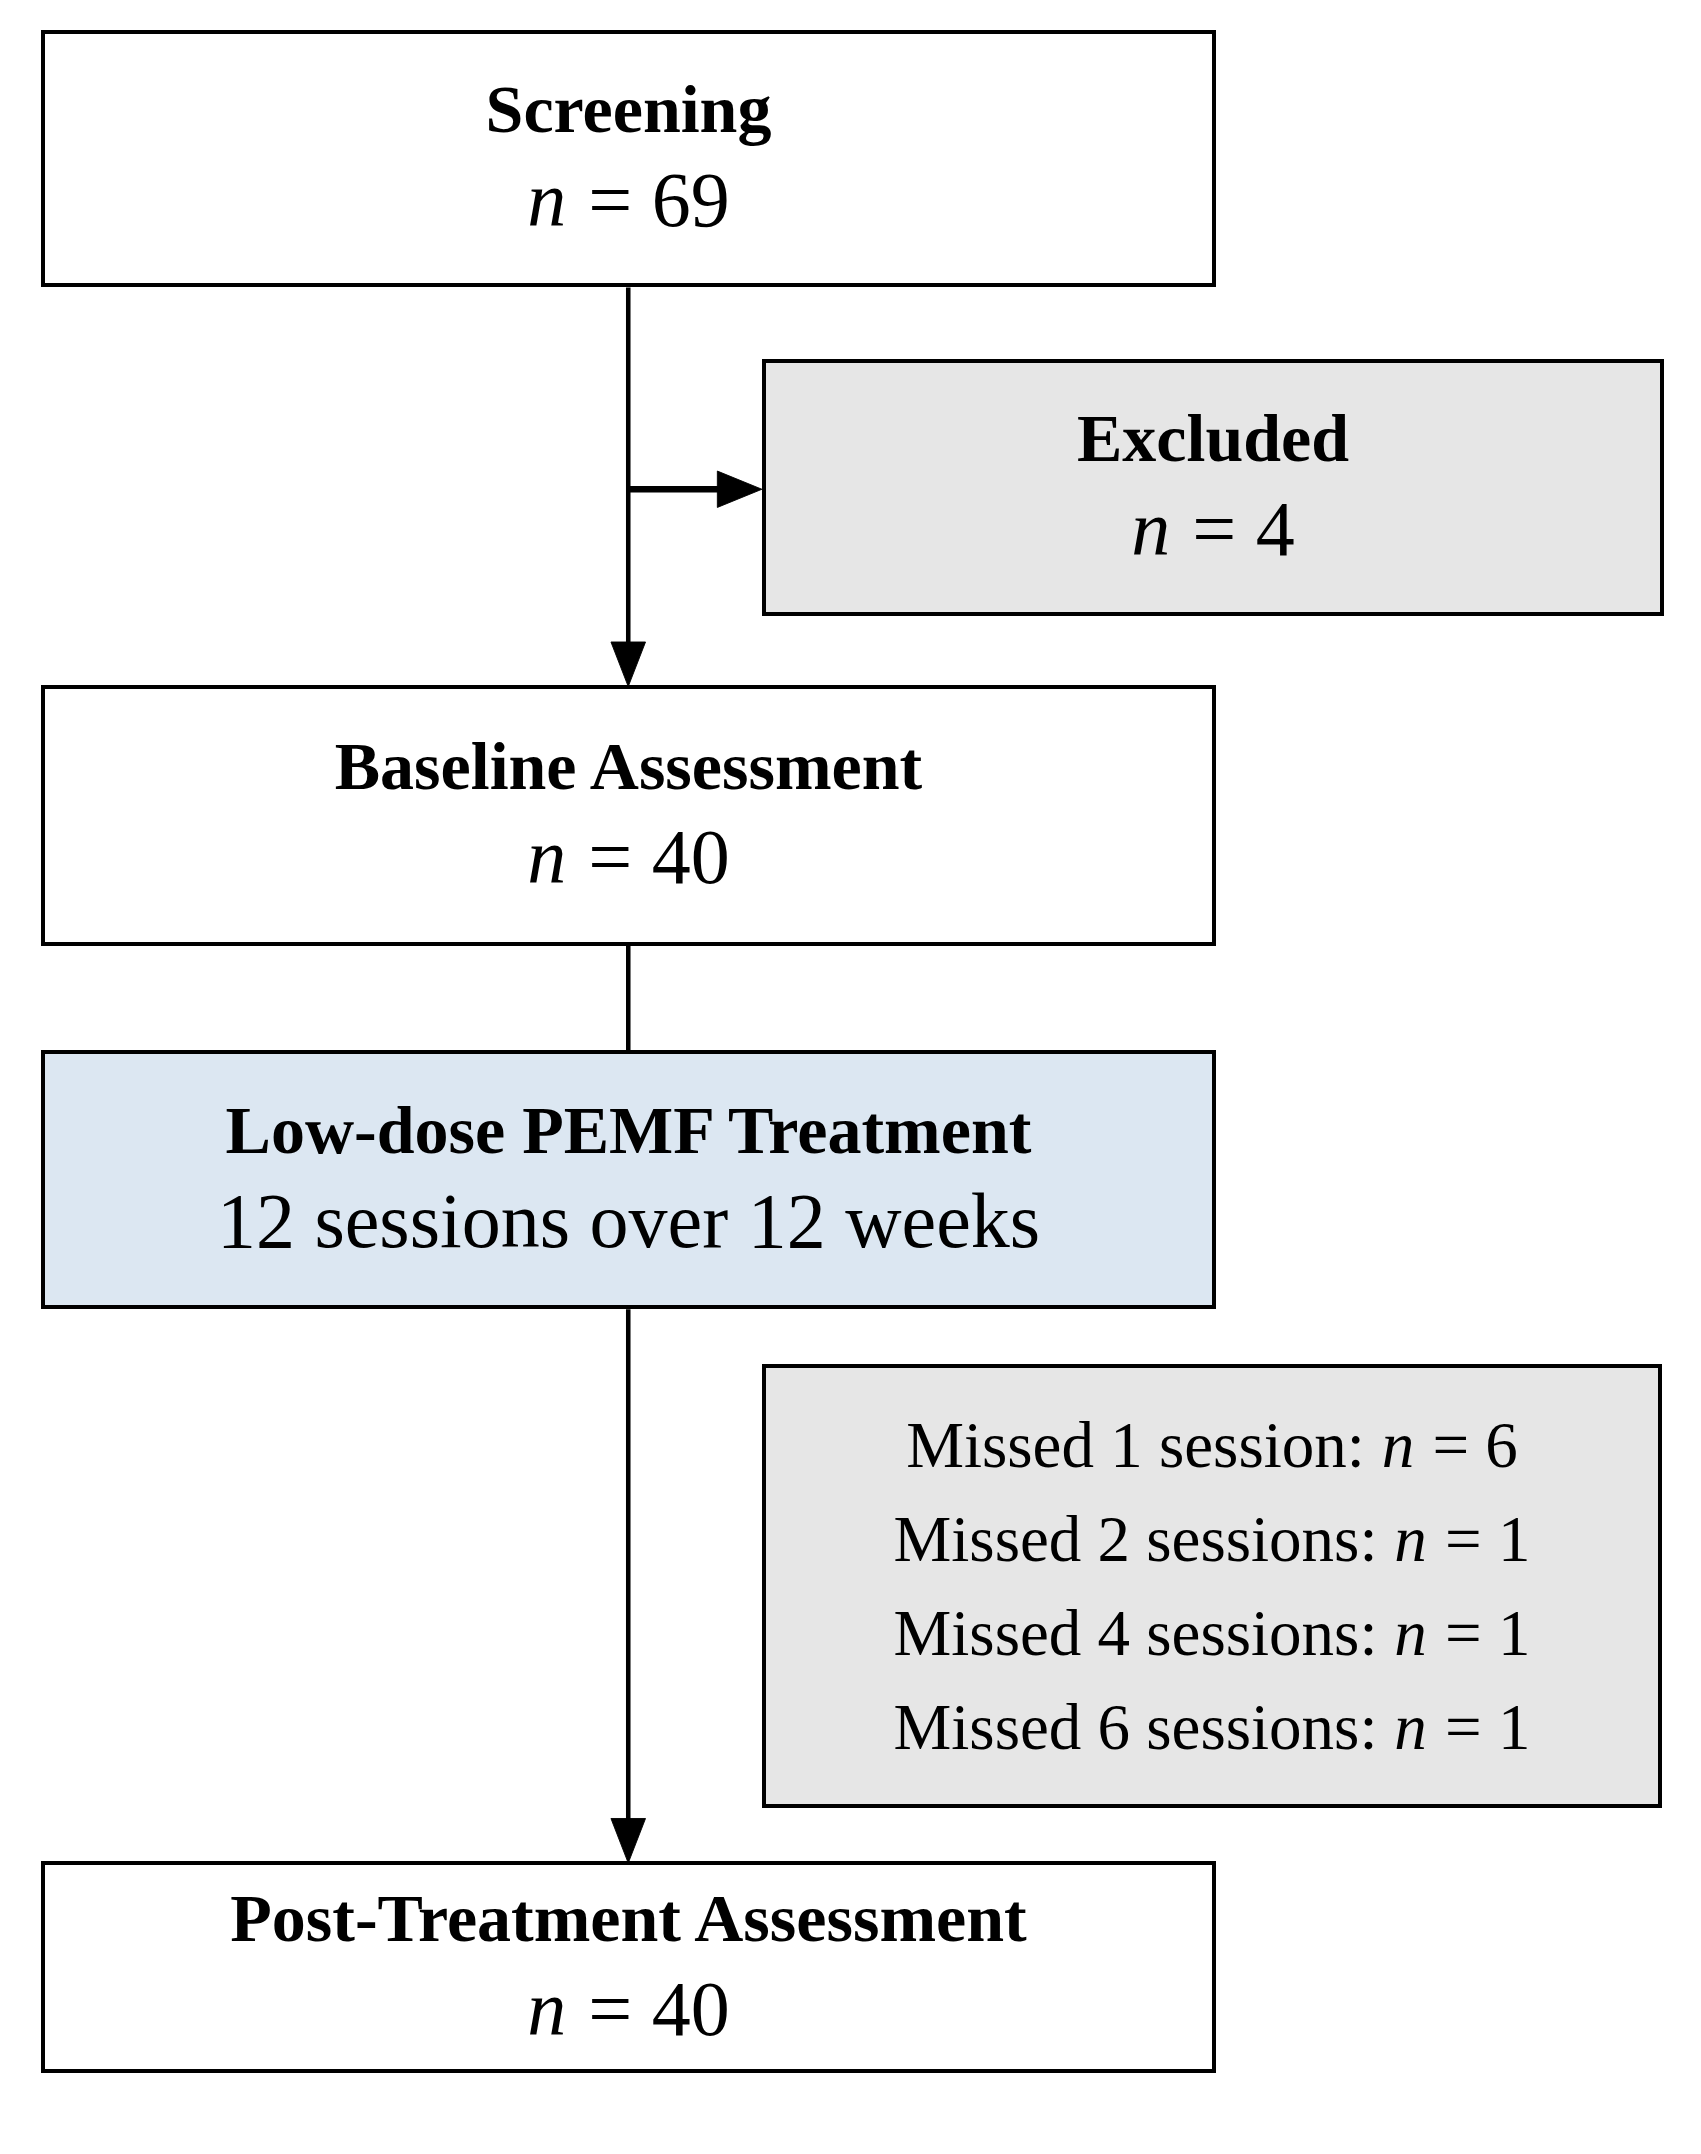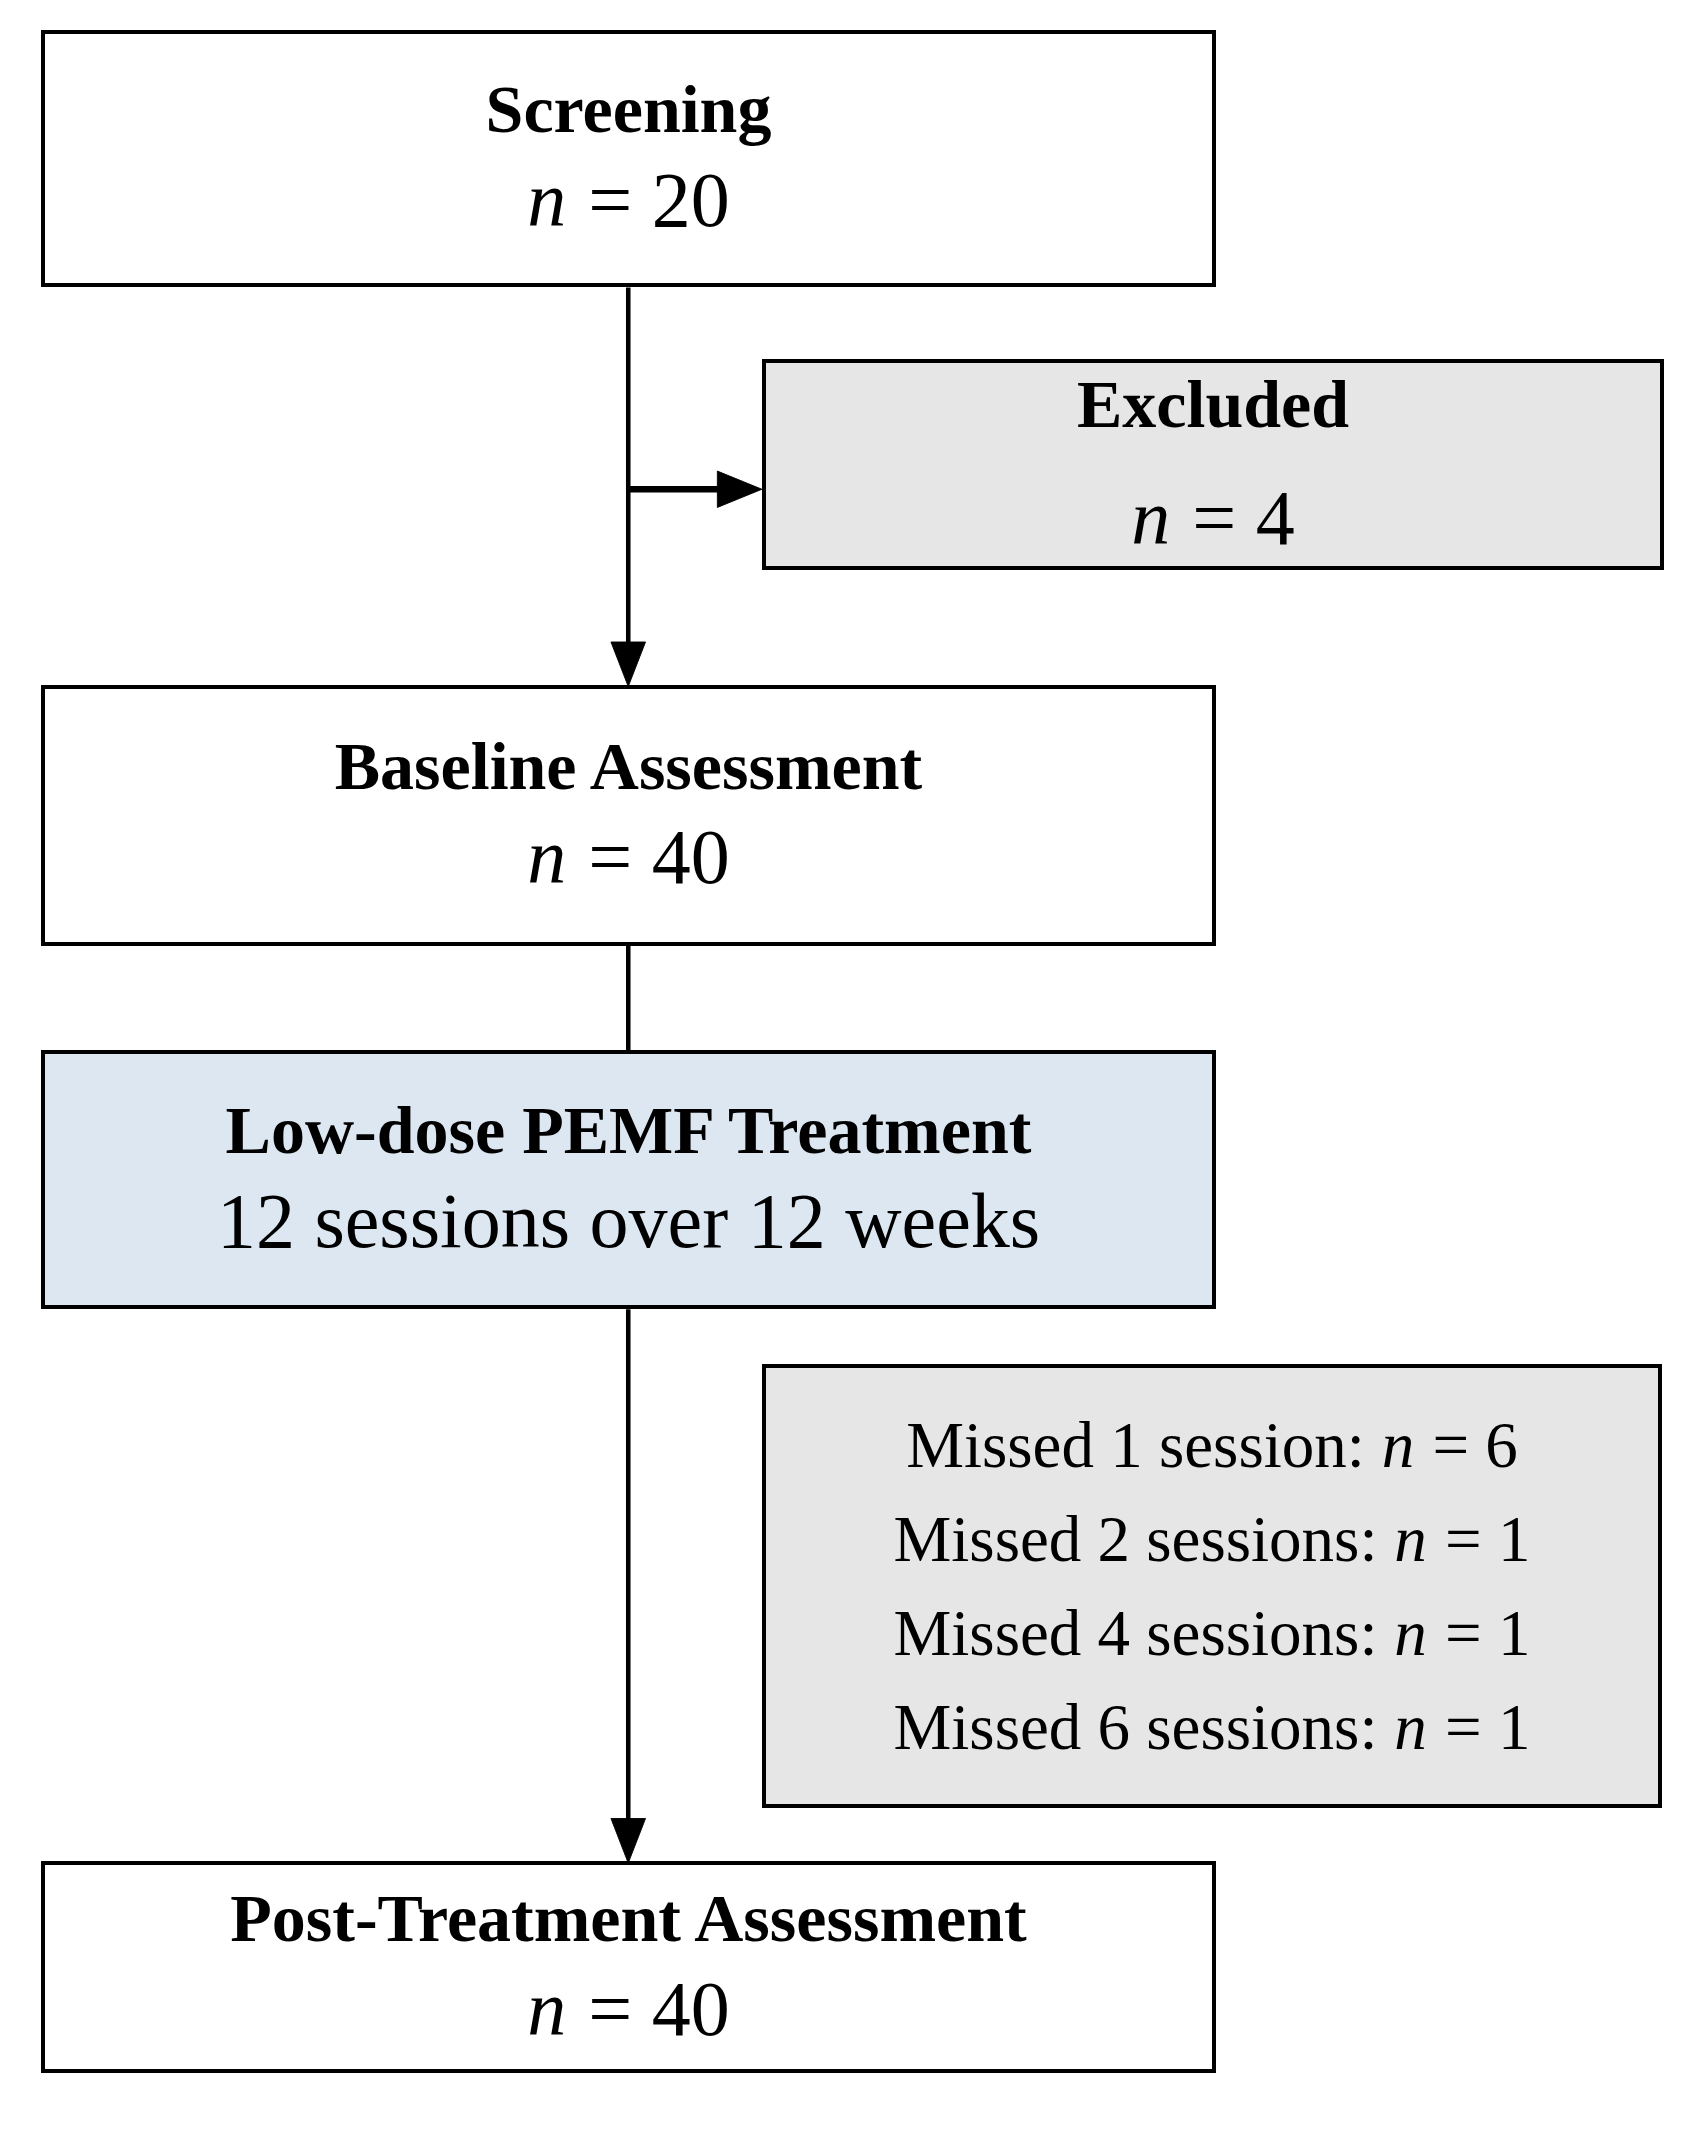--- a/index.html
+++ b/index.html
@@ -32,21 +32,21 @@
     flex-direction: column;
     align-items: center;
     justify-content: center;
     text-align: center;
   }
   .fill-white { background: #ffffff; }
   .fill-gray  { background: #e6e6e6; }
   .fill-blue  { background: #dce7f2; }
 
   #box-screening { left: 41px;  top: 30px;   width: 1175px; height: 257px; }
-  #box-excluded  { left: 762px; top: 359px;  width: 902px;  height: 211px; justify-content: space-between; }
+  #box-excluded  { left: 762px; top: 359px;  width: 902px;  height: 257px; }
   #box-baseline  { left: 41px;  top: 685px;  width: 1175px; height: 261px; }
   #box-treatment { left: 41px;  top: 1050px; width: 1175px; height: 259px; }
   #box-missed    { left: 762px; top: 1364px; width: 900px;  height: 444px; }
   #box-post      { left: 41px;  top: 1861px; width: 1175px; height: 212px; }
 
   .box-title {
     font-weight: bold;
     font-size: 68px;
     line-height: 1.22;
     white-space: nowrap;
@@ -87,21 +87,21 @@
     <polygon points="838,538 789,518 789,558"></polygon>
 
     <line x1="691" y1="1040" x2="691" y2="1158" stroke-width="5"></line>
 
     <line x1="691" y1="1440" x2="691" y2="2004" stroke-width="5"></line>
     <polygon points="691,2049 672,2000 710,2000"></polygon>
   </svg>
 
   <div class="box fill-white" id="box-screening">
     <div class="box-title">Screening</div>
-    <div class="n-line"><span class="n-sym">n</span><span class="n-val">= 20</span></div>
+    <div class="n-line"><span class="n-sym">n</span><span class="n-val">= 69</span></div>
   </div>
 
   <div class="box fill-gray" id="box-excluded">
     <div class="box-title">Excluded</div>
     <div class="n-line"><span class="n-sym">n</span><span class="n-val">= 4</span></div>
   </div>
 
   <div class="box fill-white" id="box-baseline">
     <div class="box-title">Baseline Assessment</div>
     <div class="n-line"><span class="n-sym">n</span><span class="n-val">= 40</span></div>

